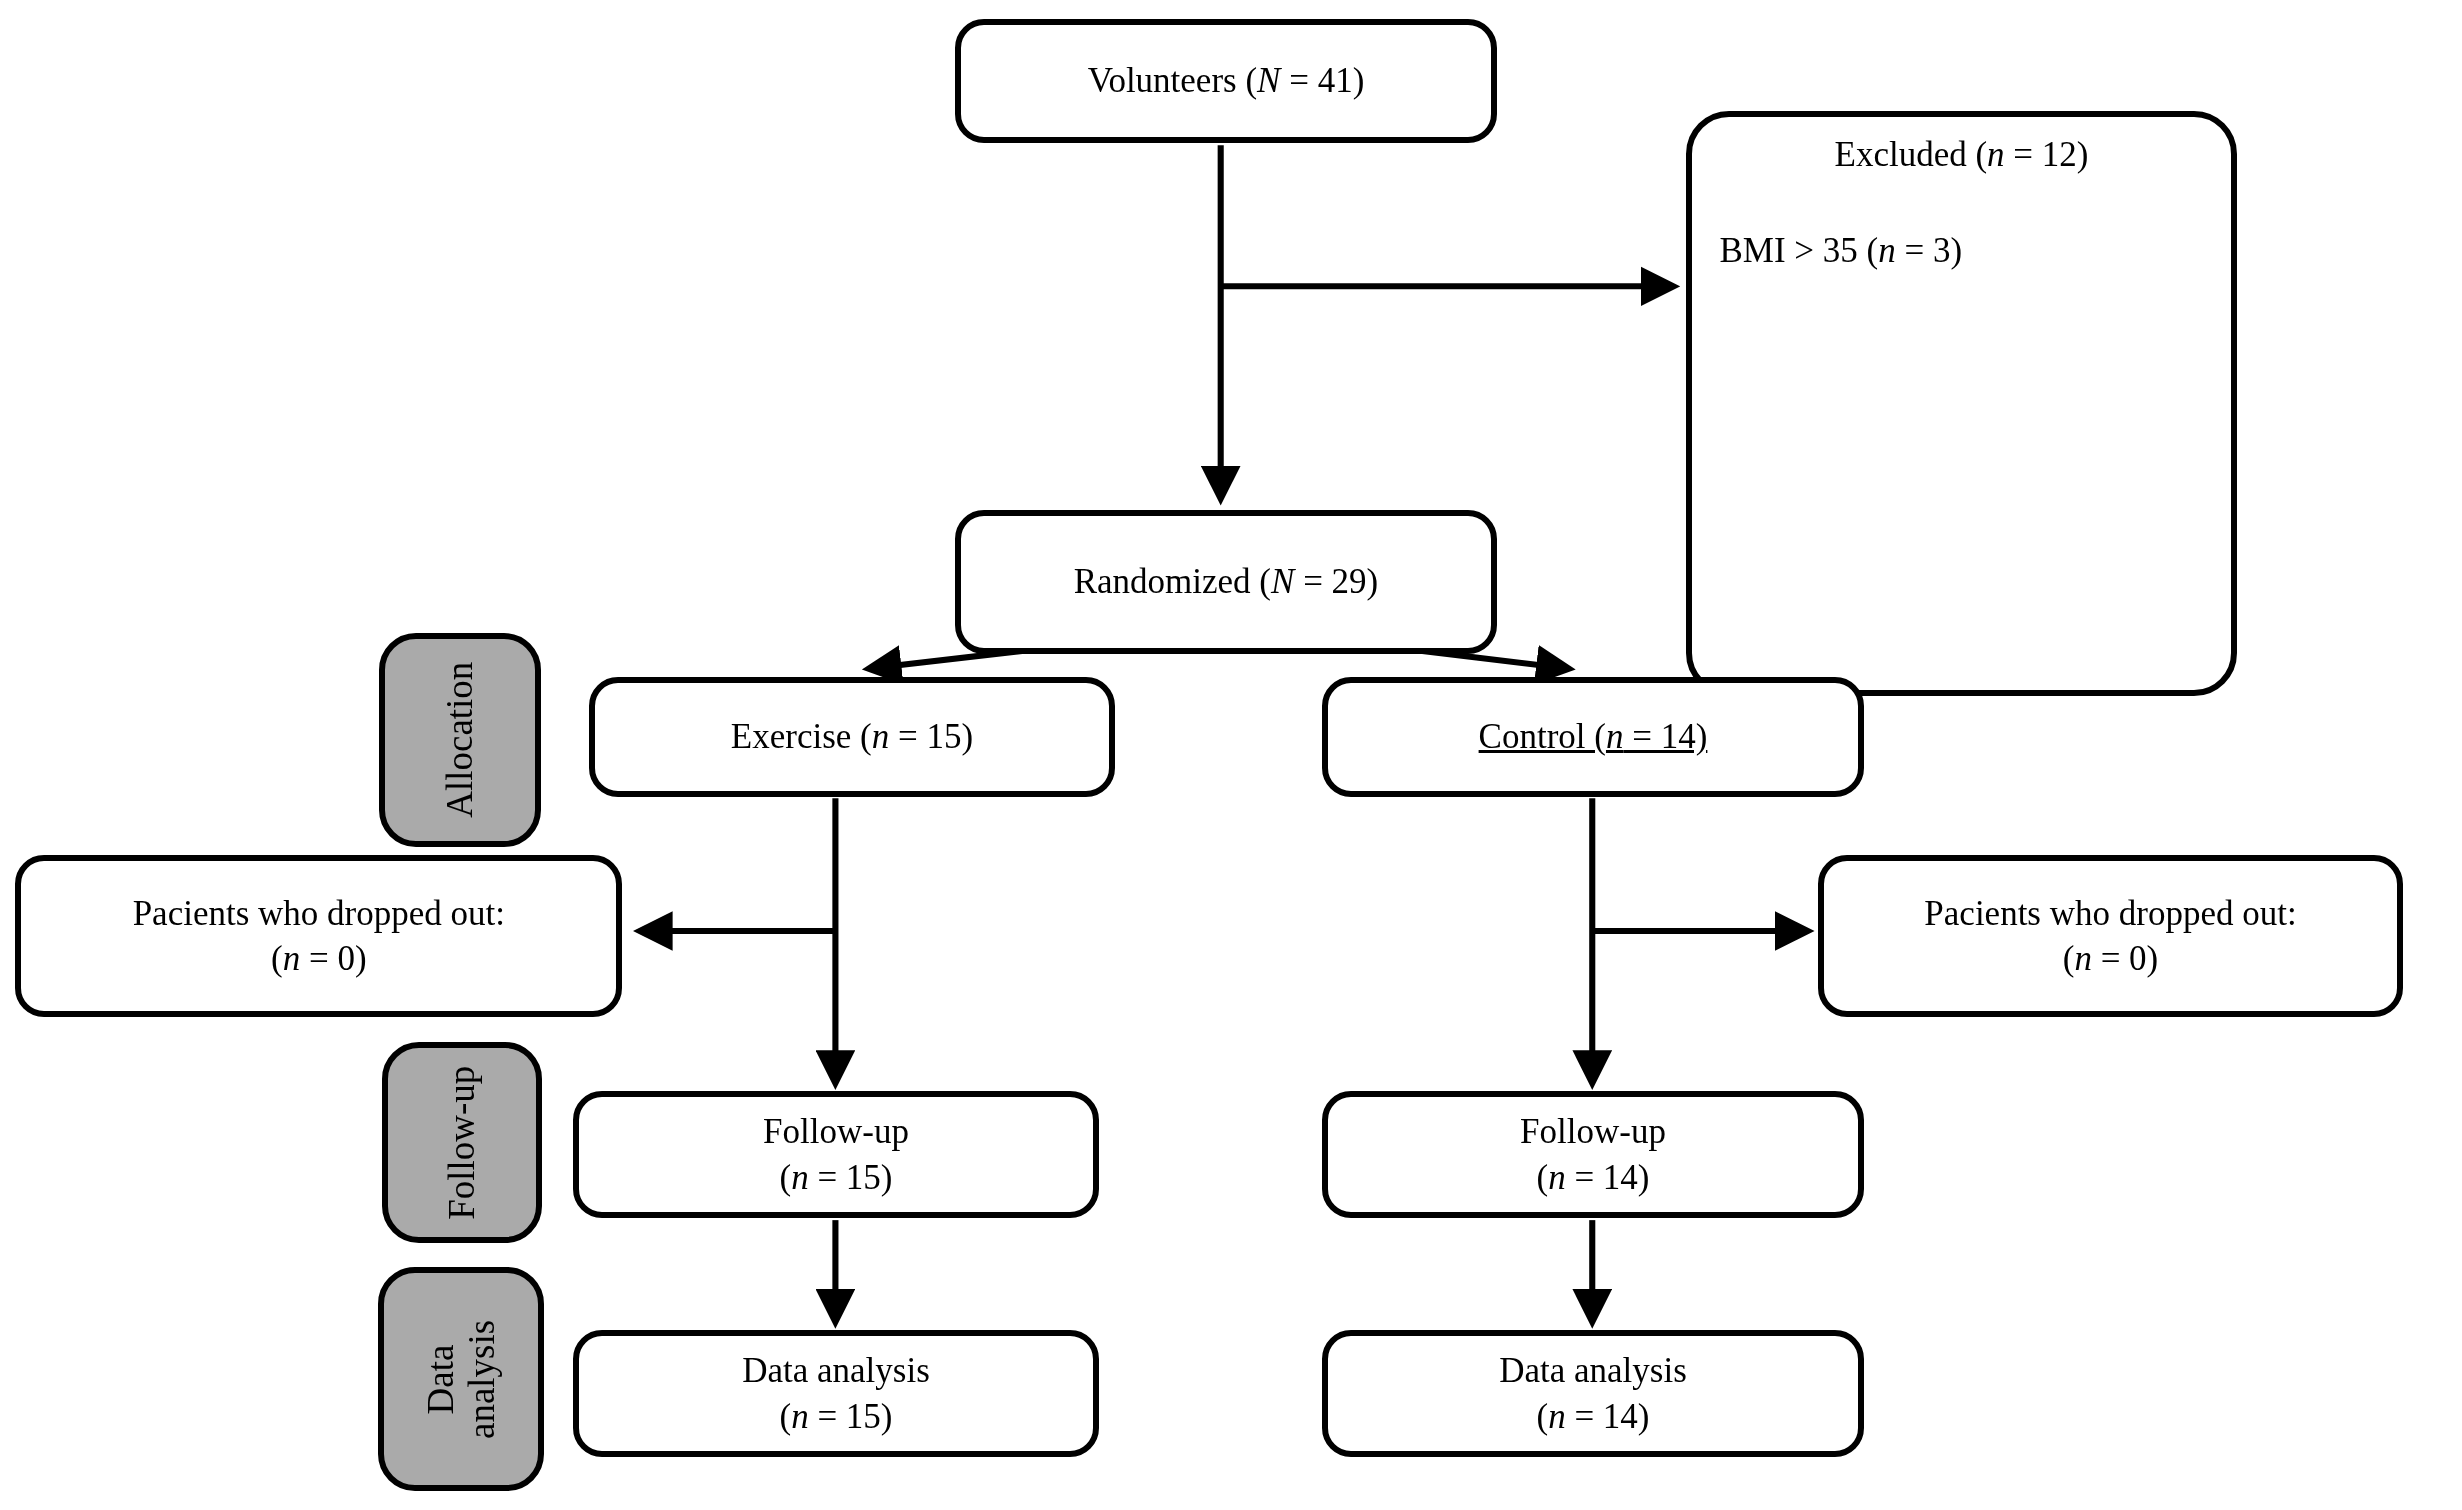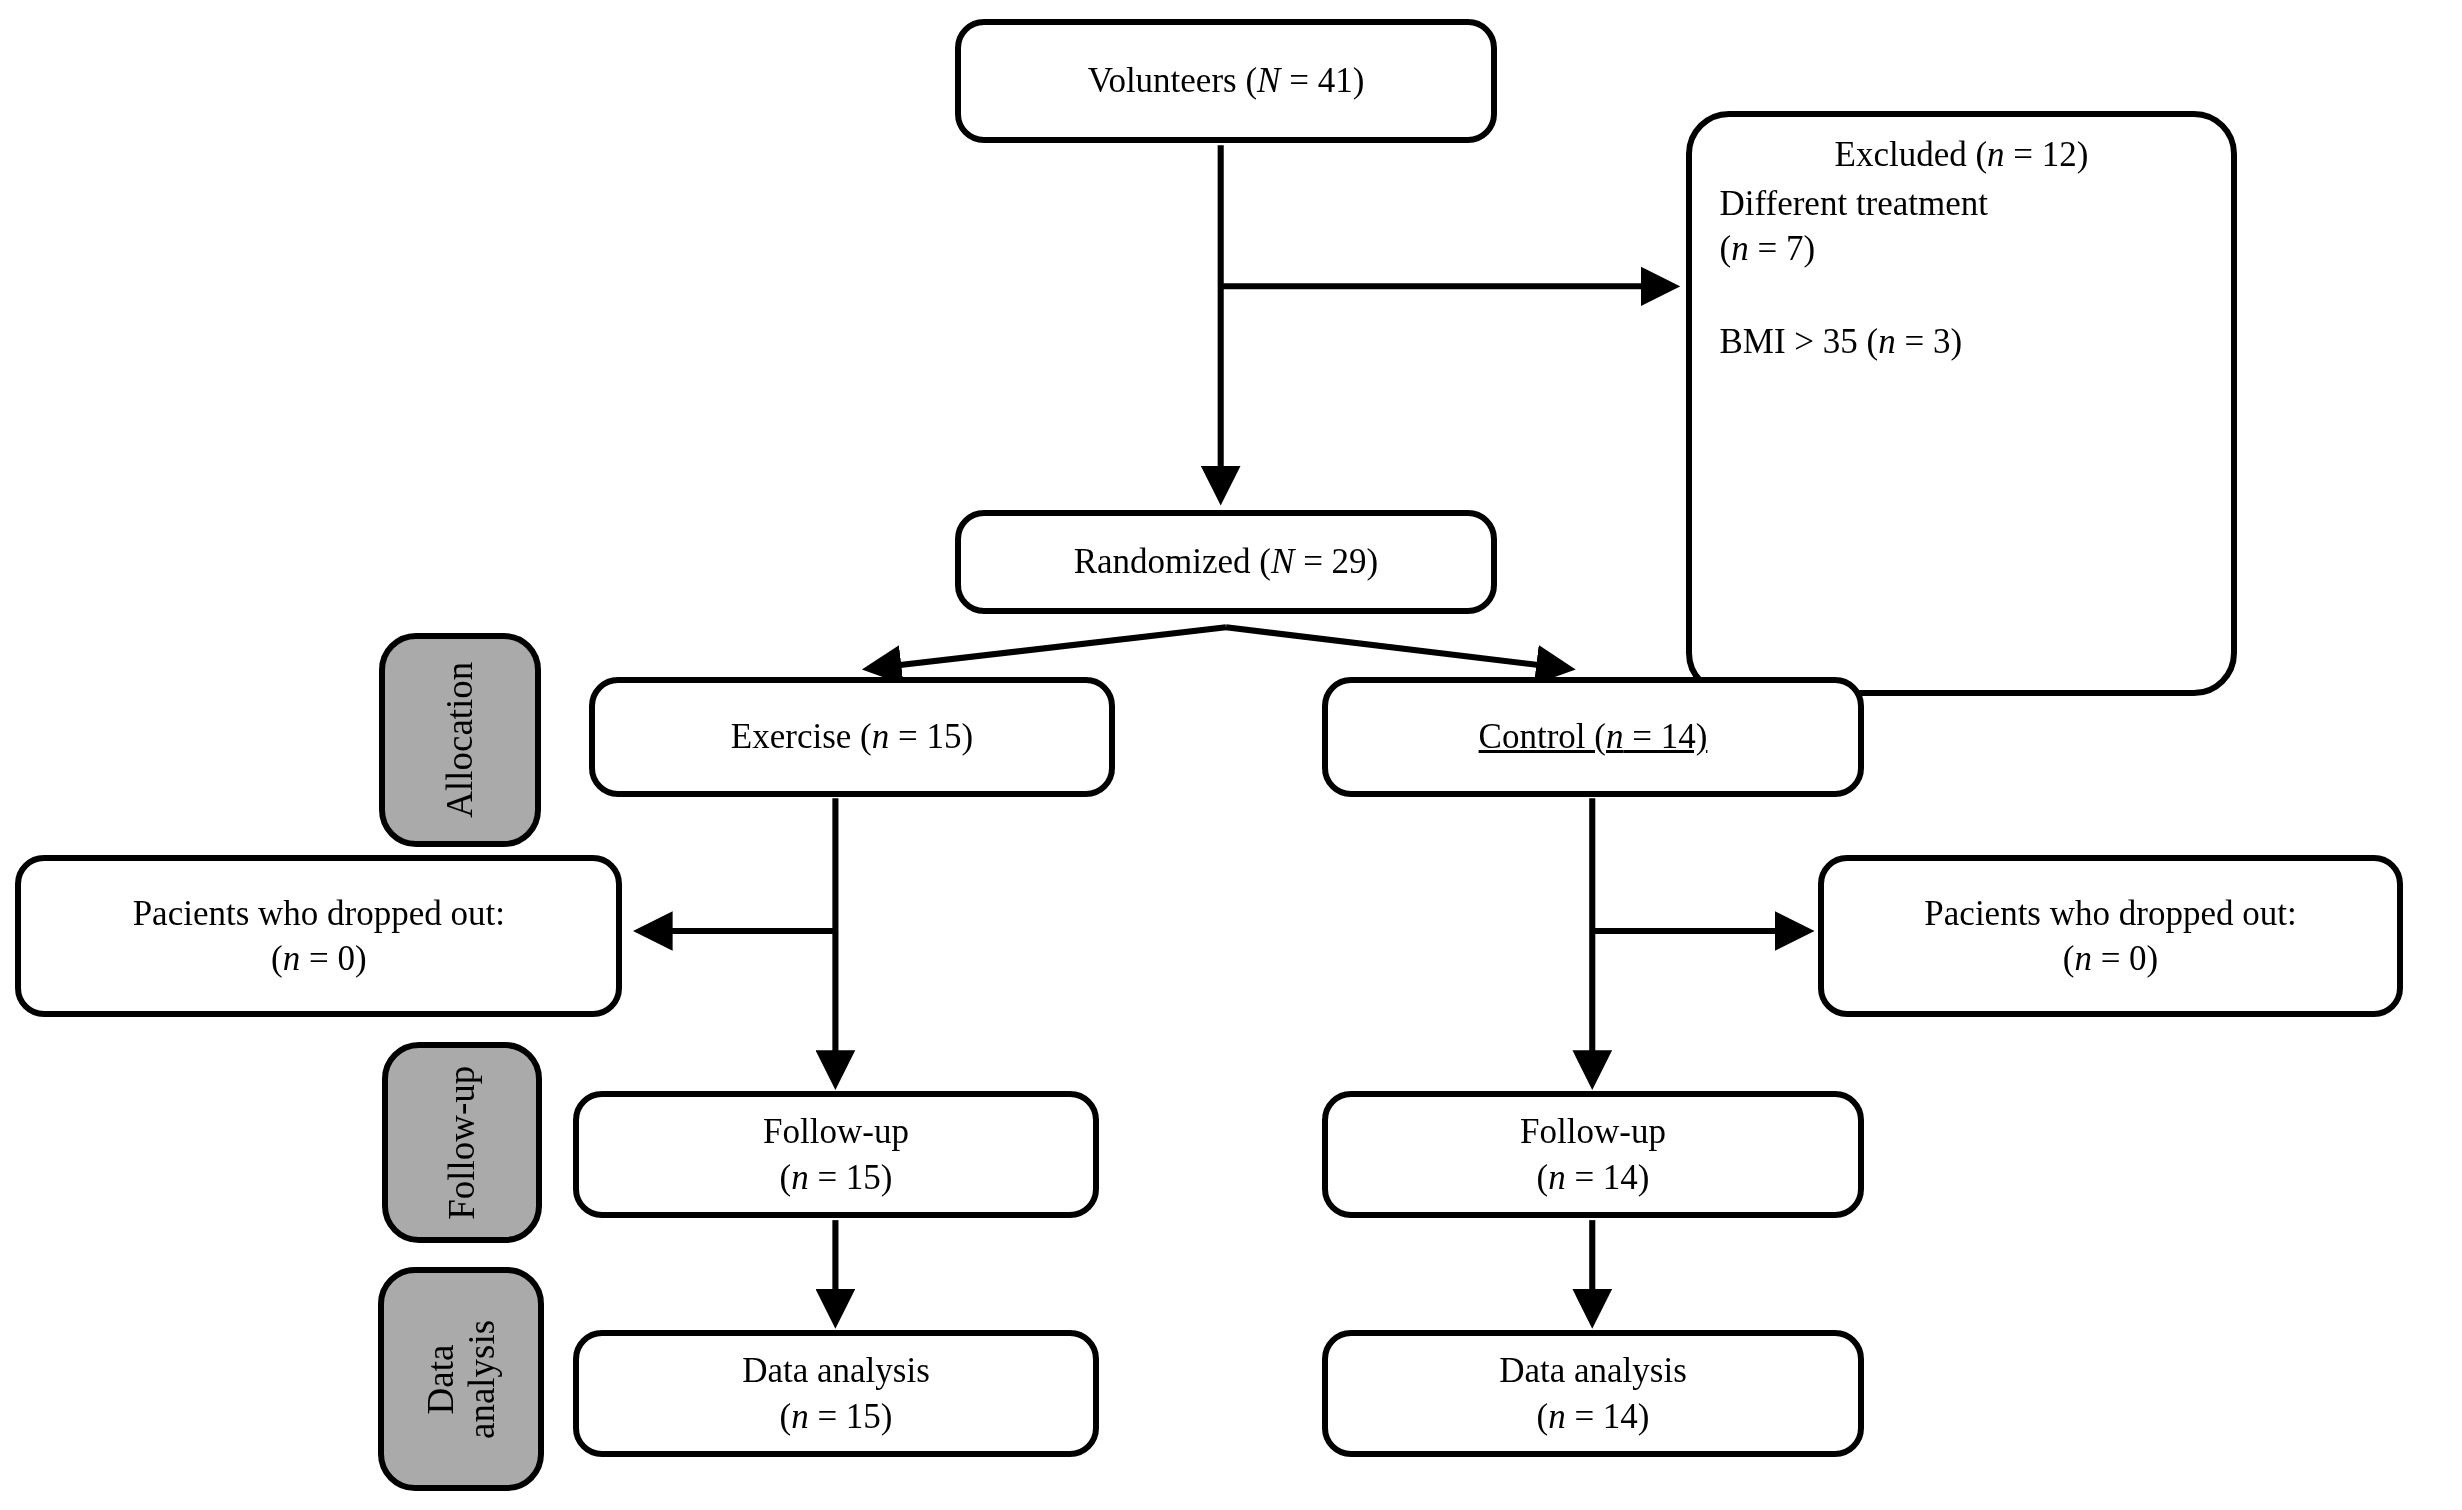--- a/index.html
+++ b/index.html
@@ -61,28 +61,24 @@
       <line x1="2087" y1="1599" x2="2087" y2="1731" marker-end="url(#ah)"></line>
     </g>
   </svg>
 
   <div class="box" style="left:955px;top:19px;width:542px;height:124px;">
     <div><span>Volunteers (</span><i>N</i><span> = 41)</span></div>
   </div>
 
   <div class="box excluded" style="left:1686px;top:111px;width:551px;height:585px;">
     <div class="exc-title"><span>Excluded (</span><i>n</i><span> = 12)</span></div>
-    <div>
-      <div>Different treatment</div>
-      <div><span>(</span><i>n</i><span> = 7)</span></div>
-    </div>
     <div class="mt-b"><span>BMI &gt; 35 (</span><i>n</i><span> = 3)</span></div>
   </div>
 
-  <div class="box" style="left:955px;top:510px;width:542px;height:104px;">
+  <div class="box" style="left:955px;top:510px;width:542px;height:144px;">
     <div><span>Randomized (</span><i>N</i><span> = 29)</span></div>
   </div>
 
   <div class="gray" style="left:379px;top:633px;width:162px;height:214px;">
     <div class="rot">Allocation</div>
   </div>
 
   <div class="box" style="left:573px;top:677px;width:526px;height:120px;margin-left:16px;">
     <div><span>Exercise (</span><i>n</i><span> = 15)</span></div>
   </div>

